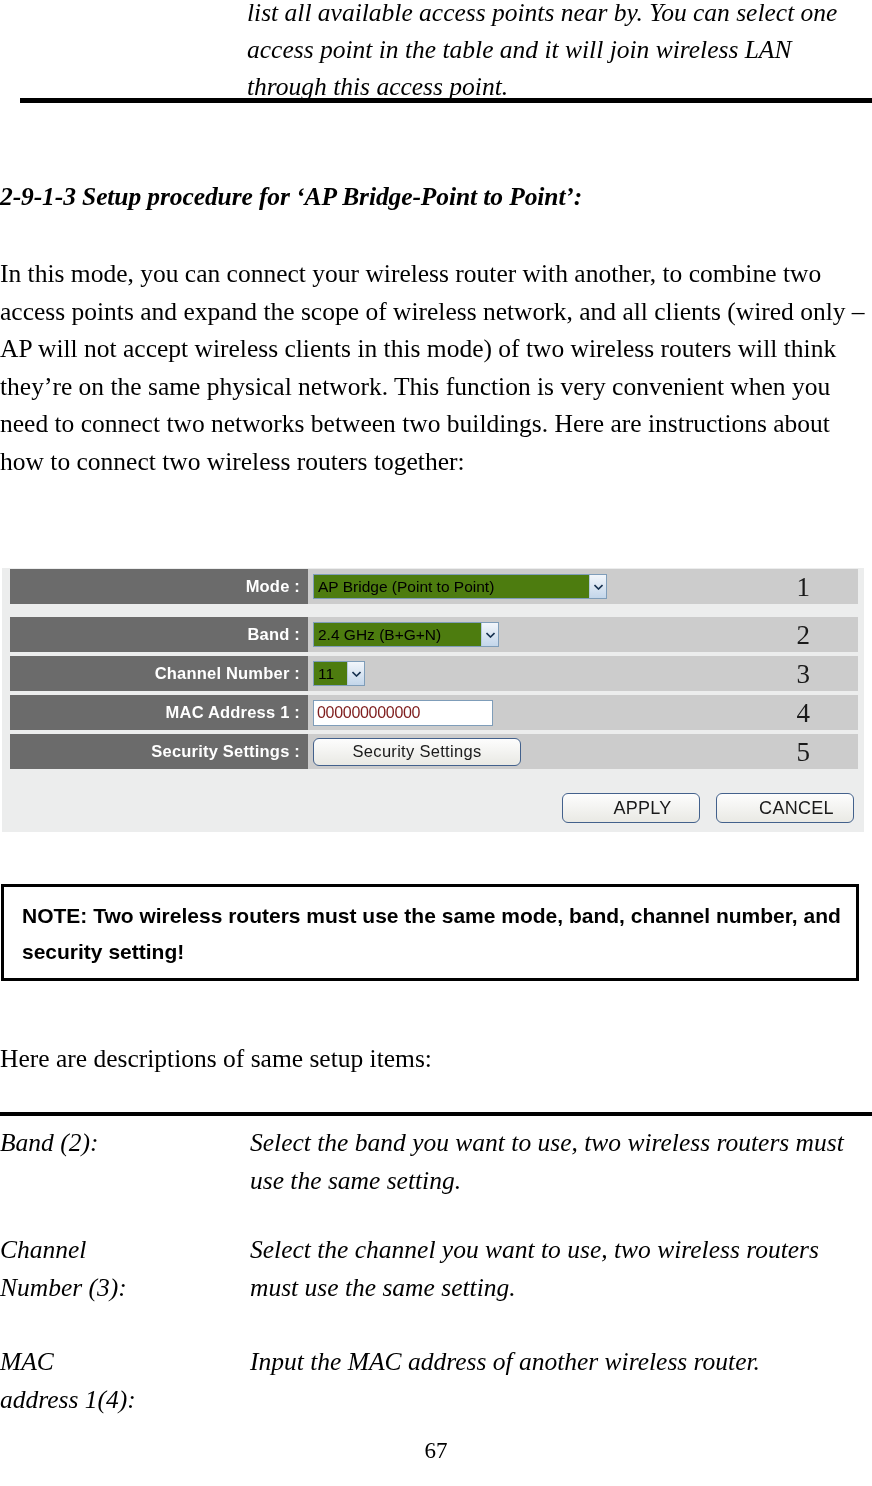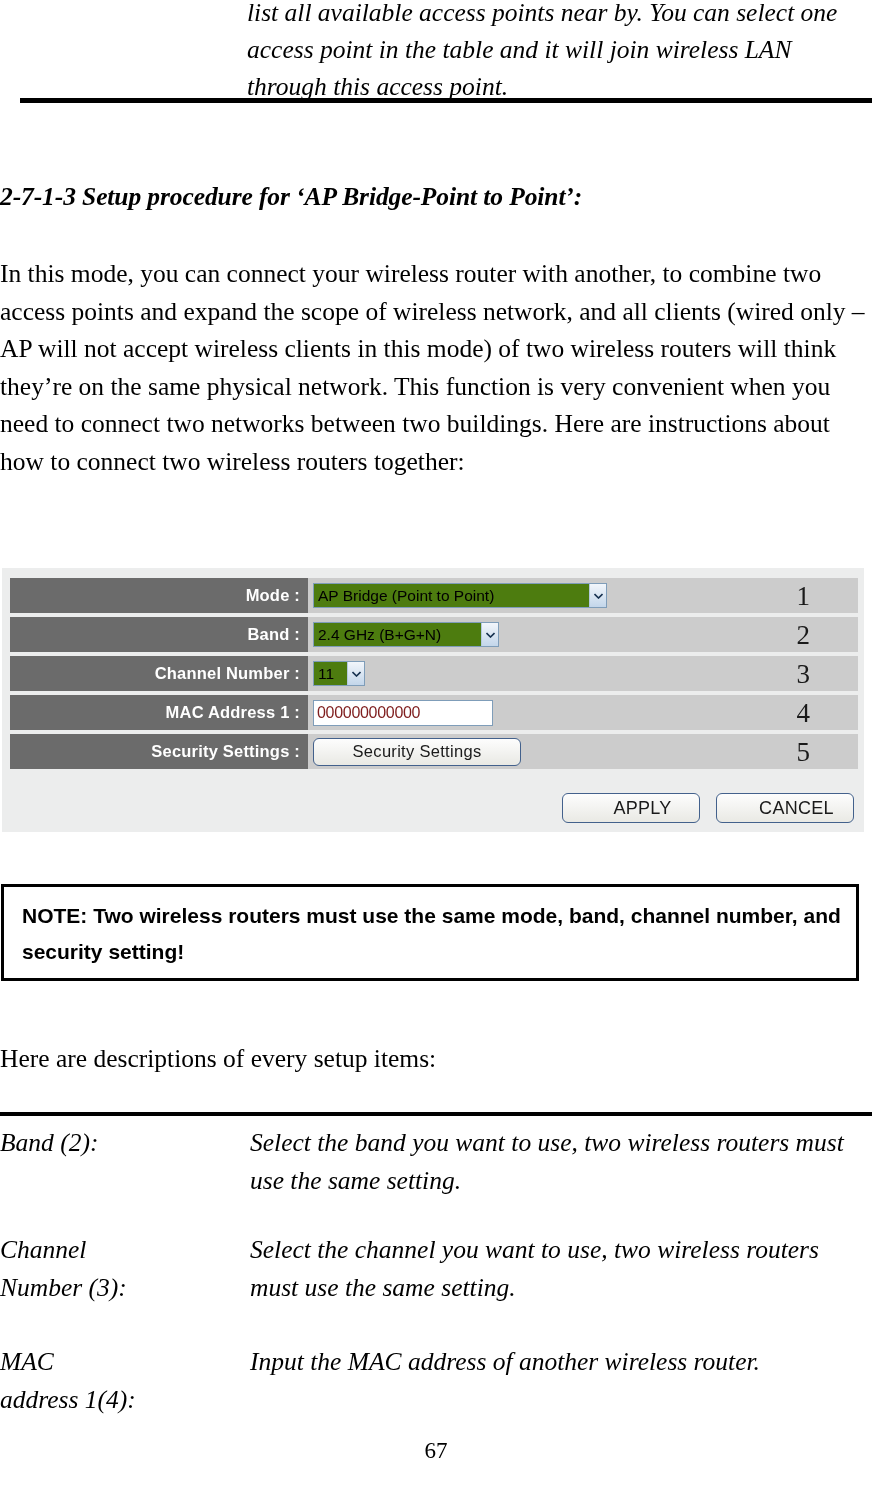--- a/index.html
+++ b/index.html
@@ -255,27 +255,27 @@
     text-align: center;
     font-size: 23px;
   }
 </style>
 </head>
 <body>
 
 <div class="doc-quote">list all available access points near by. You can select one access point in the table and it will join wireless LAN through this access point.</div>
 <div class="rule-top"></div>
 
-<div class="section-heading">2-7-1-3 Setup procedure for ‘AP Bridge-Point to Point’:</div>
+<div class="section-heading">2-9-1-3 Setup procedure for ‘AP Bridge-Point to Point’:</div>
 
 <div class="body-para">In this mode, you can connect your wireless router with another, to combine two access points and expand the scope of wireless network, and all clients (wired only – AP will not accept wireless clients in this mode) of two wireless routers will think they’re on the same physical network. This function is very convenient when you need to connect two networks between two buildings. Here are instructions about how to connect two wireless routers together:</div>
 
 <div class="ui-panel">
 
-  <div class="ui-row" style="top:10px;">
+  <div class="ui-row" style="top:1px;">
     <div class="ui-row-label">Mode :</div>
     <div class="ui-row-field">
       <div class="sel sel-mode">
         <span class="sel-text">AP Bridge (Point to Point)</span>
         <span class="sel-arrow">
           <svg width="9" height="6" viewBox="0 0 9 6">
               <path d="M0.5 1 L4.5 5 L8.5 1" fill="none" stroke="#16314f" stroke-width="1.6"></path>
             </svg>
         </span>
       </div>
@@ -330,21 +330,21 @@
   </div>
 
   <div class="ui-actions">
     <div class="btn btn-apply">APPLY</div>
     <div class="btn btn-cancel">CANCEL</div>
   </div>
 </div>
 
 <div class="note-box">NOTE: Two wireless routers must use the same mode, band, channel number, and security setting!</div>
 
-<div class="lead-line">Here are descriptions of every setup items:</div>
+<div class="lead-line">Here are descriptions of same setup items:</div>
 <div class="rule-mid"></div>
 
 <div class="desc d1">
   <div class="desc-row">
     <div class="desc-term">Band (2):</div>
     <div class="desc-def">Select the band you want to use, two wireless routers must use the same setting.</div>
   </div>
 </div>
 
 <div class="desc d2">

